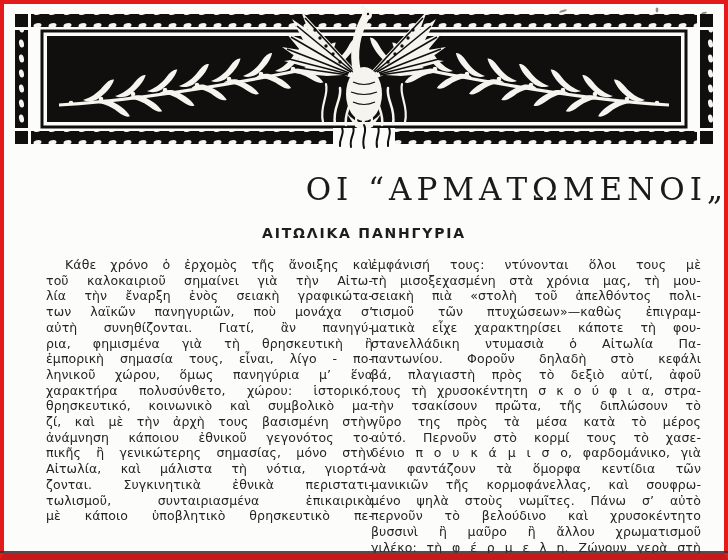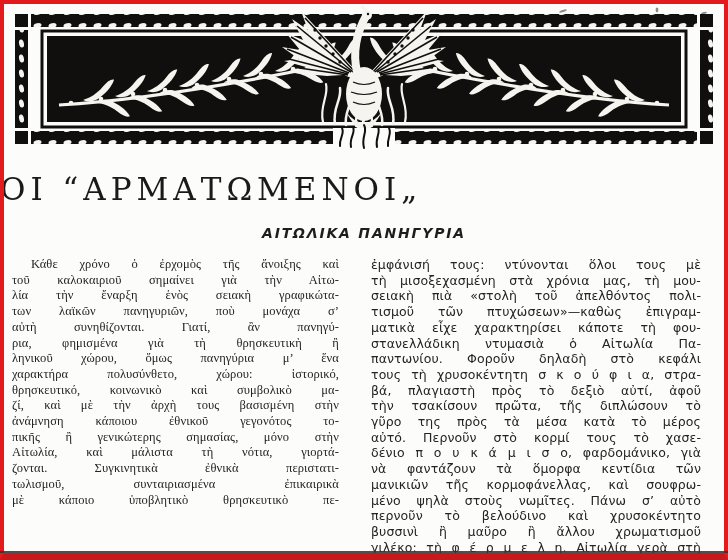--- a/index.html
+++ b/index.html
@@ -18,34 +18,34 @@
     border:4px solid var(--frame-red,#e41b1c);
     border-bottom:7px solid var(--frame-red-bottom,#c6191c);
   }
   .frame::before{
     content:"";position:absolute;left:-4px;right:-4px;bottom:0;height:2px;
     background:#3a2b2e;opacity:.85;
   }
   .headpiece{position:absolute;left:15px;top:6px;width:698px;height:146px;}
   .title{
     position:absolute;top:171px;left:0;width:100%;margin:0;
-    text-align:left;font-family:"DejaVu Serif",serif;font-weight:normal;
+    text-align:right;font-family:"DejaVu Serif",serif;font-weight:normal;
     font-size:31px;letter-spacing:5px;color:#1a1a1a;white-space:nowrap;
   }
   .subtitle{
     position:absolute;top:225px;left:0;width:100%;margin:0;
     text-align:center;font-family:"DejaVu Sans",sans-serif;font-weight:bold;
-    font-size:14px;letter-spacing:1.8px;color:#1d1d1d;font-style:italic;
+    font-size:14px;letter-spacing:1.8px;color:#1d1d1d;
   }
   .col{
     position:absolute;top:257px;height:298px;overflow:hidden;
     font-size:12.5px;line-height:15.7px;color:var(--ink,#242424);
     letter-spacing:.1px;
   }
-  .col-left{left:12px;width:327px;font-family:Liberation Serif, serif;}
+  .col-left{left:46px;width:327px;}
   .col-right{left:371px;width:330px;}
   .line{
     text-align:justify;text-align-last:justify;-moz-text-align-last:justify;
     overflow:hidden;white-space:normal;
   }
   .line.indent{text-indent:19px;}
 </style>
 </head>
 <body>
 
@@ -171,47 +171,48 @@
   <h1 class="title">ΟΙ “ΑΡΜΑΤΩΜΕΝΟΙ„</h1>
   <h2 class="subtitle">ΑΙΤΩΛΙΚΑ ΠΑΝΗΓΥΡΙΑ</h2>
 
   <div class="col col-left">
       <div class="line indent">Κάθε χρόνο ὁ ἐρχομὸς τῆς ἄνοιξης καὶ</div>
       <div class="line">τοῦ καλοκαιριοῦ σημαίνει γιὰ τὴν Αἰτω-</div>
       <div class="line">λία τὴν ἔναρξη ἑνὸς σειακὴ γραφικώτα-</div>
       <div class="line">των λαϊκῶν πανηγυριῶν, ποὺ μονάχα σ’</div>
       <div class="line">αὐτὴ συνηθίζονται. Γιατί, ἂν πανηγύ-</div>
       <div class="line">ρια, φημισμένα γιὰ τὴ θρησκευτικὴ ἢ</div>
+      <div class="line">ἐμπορικὴ σημασία τους, εἶναι, λίγο - πο-</div>
       <div class="line">ληνικοῦ χώρου, ὅμως πανηγύρια μ’ ἕνα</div>
       <div class="line">χαρακτήρα πολυσύνθετο, χώρου: ἱστορικό,</div>
       <div class="line">θρησκευτικό, κοινωνικὸ καὶ συμβολικὸ μα-</div>
       <div class="line">ζί, καὶ μὲ τὴν ἀρχὴ τους βασισμένη στὴν</div>
       <div class="line">ἀνάμνηση κάποιου ἐθνικοῦ γεγονότος το-</div>
       <div class="line">πικῆς ἢ γενικώτερης σημασίας, μόνο στὴν</div>
       <div class="line">Αἰτωλία, καὶ μάλιστα τὴ νότια, γιορτά-</div>
       <div class="line">ζονται. Συγκινητικὰ ἐθνικὰ περιστατι-</div>
       <div class="line">τωλισμοῦ, συνταιριασμένα ἐπικαιρικὰ</div>
       <div class="line">μὲ κάποιο ὑποβλητικὸ θρησκευτικὸ πε-</div>
     </div>
   <div class="col col-right">
       <div class="line">ἐμφάνισή τους: ντύνονται ὅλοι τους μὲ</div>
       <div class="line">τὴ μισοξεχασμένη στὰ χρόνια μας, τὴ μου-</div>
       <div class="line">σειακὴ πιὰ «στολὴ τοῦ ἀπελθόντος πολι-</div>
       <div class="line">τισμοῦ τῶν πτυχώσεων»—καθὼς ἐπιγραμ-</div>
       <div class="line">ματικὰ εἶχε χαρακτηρίσει κάποτε τὴ φου-</div>
       <div class="line">στανελλάδικη ντυμασιὰ ὁ Αἰτωλία Πα-</div>
       <div class="line">παντωνίου. Φοροῦν δηλαδὴ στὸ κεφάλι</div>
+      <div class="line">βά, πλαγιαστὴ πρὸς τὸ δεξιὸ αὐτί, ἀφοῦ</div>
       <div class="line">τους τὴ χρυσοκέντητη σ κ ο ύ φ ι α, στρα-</div>
-      <div class="line">βά, πλαγιαστὴ πρὸς τὸ δεξιὸ αὐτί, ἀφοῦ</div>
       <div class="line">τὴν τσακίσουν πρῶτα, τῆς διπλώσουν τὸ</div>
       <div class="line">γῦρο της πρὸς τὰ μέσα κατὰ τὸ μέρος</div>
       <div class="line">αὐτό. Περνοῦν στὸ κορμί τους τὸ χασε-</div>
       <div class="line">δένιο π ο υ κ ά μ ι σ ο, φαρδομάνικο, γιὰ</div>
       <div class="line">νὰ φαντάζουν τὰ ὅμορφα κεντίδια τῶν</div>
       <div class="line">μανικιῶν τῆς κορμοφάνελλας, καὶ σουφρω-</div>
       <div class="line">μένο ψηλὰ στοὺς νωμῖτες. Πάνω σ’ αὐτὸ</div>
       <div class="line">περνοῦν τὸ βελούδινο καὶ χρυσοκέντητο</div>
       <div class="line">βυσσινὶ ἢ μαῦρο ἢ ἄλλου χρωματισμοῦ</div>
-      <div class="line">γιλέκο: τὴ φ έ ρ μ ε λ η. Αἰτωλία γερὰ στὴ</div>
+      <div class="line">γιλέκο: τὴ φ έ ρ μ ε λ η. Ζώνουν γερὰ στὴ</div>
     </div>
 
   <div class="frame"></div>
 </div>
 
 </body></html>

